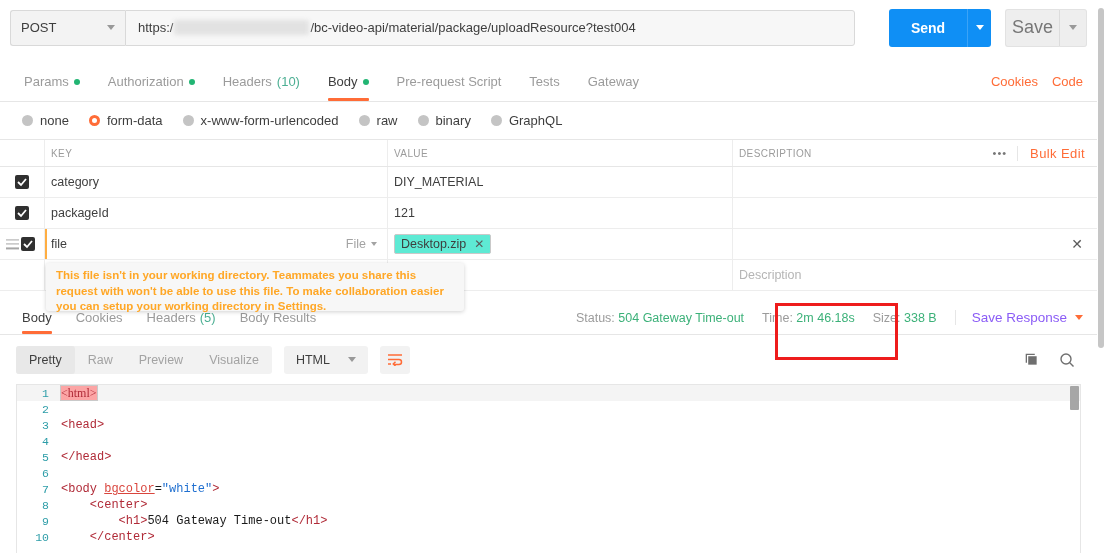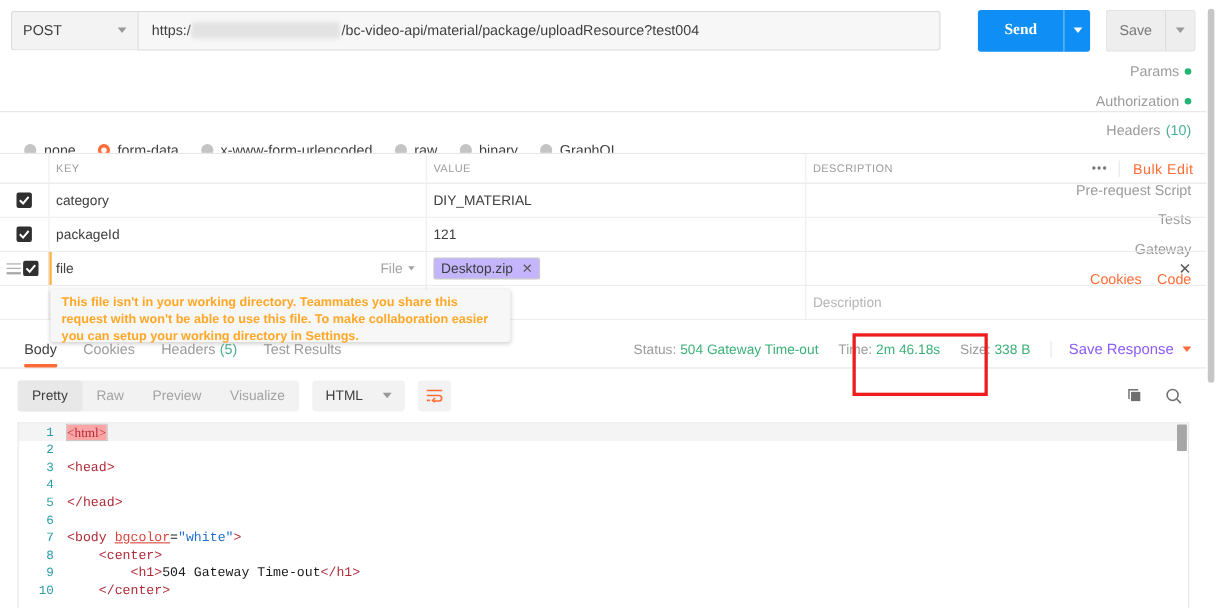--- a/index.html
+++ b/index.html
@@ -24,49 +24,49 @@
            border-top:5px solid #999; display:inline-block; }
   .url-input { flex:1; height:36px; border:1px solid #d9d9d9; background:#f7f7f7;
                border-radius:0 3px 3px 0; display:flex; align-items:center;
                padding:0 12px; font-size:13px; color:#3e3e3e; position:relative;
                overflow:hidden; white-space:nowrap; }
   .redact { display:inline-block; width:135px; height:15px; background:#e2e2e2;
             border-radius:2px; margin:0 1px; vertical-align:middle;
             filter: blur(2px); }
   .send-btn { width:78px; height:38px; background:#0f8ff5; color:#fff; font-weight:bold;
               font-size:14px; display:flex; align-items:center; justify-content:center;
-              border-radius:3px 0 0 3px; margin-left:34px; cursor:pointer; border:none;font-family:Liberation Serif, serif; }
+              border-radius:3px 0 0 3px; margin-left:34px; cursor:pointer; border:none; }
   .send-caret { width:24px; height:38px; background:#0f8ff5; border-left:1px solid #3ba3f7;
                 border-radius:0 3px 3px 0; display:flex; align-items:center;
                 justify-content:center; cursor:pointer; }
   .send-caret .caret { border-top-color:#fff; }
-  .save-btn { width:54px; height:38px; background:#eeeeee; color:#777; font-size:13px;
+  .save-btn { width:54px; height:38px; background:#eeeeee; color:#777; font-size:18px;
               display:flex; align-items:center; justify-content:center;
               border-radius:3px 0 0 3px; margin-left:14px; cursor:pointer;
               border:1px solid #e2e2e2; border-right:none; }
   .save-caret { width:28px; height:38px; background:#eeeeee; border:1px solid #e2e2e2;
                 border-left:1px solid #dcdcdc; border-radius:0 3px 3px 0;
                 display:flex; align-items:center; justify-content:center; cursor:pointer; }
 
   
   .req-tabs { position:absolute; left:0; top:57px; width:1097px; height:45px;
-              border-bottom:1px solid #e6e6e6; display:flex; align-items:flex-end;flex-direction:column; }
+              border-bottom:1px solid #e6e6e6; display:flex; align-items:flex-end; }
   .tab { position:relative; padding:0 14px 12px 14px; font-size:13px; color:#9b9b9b;
          cursor:pointer; display:flex; align-items:center; gap:5px; }
   .tab.first { margin-left:10px; }
   .tab.active { color:#3e3e3e; }
   .tab.active:after { content:""; position:absolute; left:14px; right:14px; bottom:0;
                       height:3px; background:#ff6c37; border-radius:1px; }
   .dot { width:6px; height:6px; border-radius:50%; background:#22b573; display:inline-block; }
   .count { color:#4caf93; }
   .tabs-right { margin-left:auto; display:flex; gap:14px; padding-right:14px; padding-bottom:12px; }
   .tabs-right span { color:#ff6c37; font-size:13px; cursor:pointer; }
 
   
-  .body-types { position:absolute; left:0; top:119px; width:1097px; height:34px;
+  .body-types { position:absolute; left:0; top:103px; width:1097px; height:34px;
                 display:flex; align-items:center; padding-left:22px; gap:6px; }
   .radio-item { display:flex; align-items:center; gap:7px; margin-right:14px;
                 font-size:13px; color:#3e3e3e; cursor:pointer; }
   .radio { width:11px; height:11px; border-radius:50%; background:#c4c4c4; }
   .radio.sel { background:#fff; border:3px solid #ff6c37; width:11px;height:11px; }
 
   
   .kv-table { position:absolute; left:0; top:139px; width:1097px; }
   .kv-head { display:flex; height:28px; border-top:1px solid #e6e6e6;
              border-bottom:1px solid #e6e6e6; background:#fff;
@@ -92,21 +92,21 @@
   .handle { position:absolute; left:6px; top:50%; transform:translateY(-50%);
             width:13px; cursor:grab; }
   .handle i { display:block; height:1.6px; background:#a6a6a6; margin:2.6px 0; }
   .row-active-bar { position:absolute; left:44px; top:0; bottom:0; width:3px; background:#ffae42; }
   .file-type { margin-left:auto; padding-right:10px; color:#a3a3a3; font-size:12.5px;
                display:flex; align-items:center; gap:5px; cursor:pointer; }
   .file-type .caret { border-top-color:#a3a3a3; border-left-width:3.5px; border-right-width:3.5px;
                       border-top-width:4.5px; }
   .chip { display:inline-flex; align-items:center; gap:8px; border:1px solid #c9c9c9;
           border-radius:2px; padding:2px 6px; font-size:12.5px; color:#3e3e3e;
-          background:#c4b5fd; cursor:pointer; }
+          background:#5eead4; cursor:pointer; }
   .chip .x { color:#5a5a5a; font-size:12px; }
   .row-x { position:absolute; right:14px; top:50%; transform:translateY(-50%);
            color:#5a5a5a; font-size:14px; cursor:pointer; }
   .ph { color:#b5b5b5; }
 
   
   .tooltip { position:absolute; left:46px; top:263px; width:418px; height:48px;
              background:#f7f7f7; border-radius:3px; padding:5px 10px 0 10px;
              box-shadow:0 1px 4px rgba(0,0,0,.18); z-index:40;
              color:#ffa726; font-size:11.5px; font-weight:bold; line-height:15.5px; }
@@ -338,21 +338,21 @@
       <span>Body</span>
     </div>
     <div class="resp-tab">
       <span>Cookies</span>
     </div>
     <div class="resp-tab">
       <span>Headers</span>
       <span class="count">(5)</span>
     </div>
     <div class="resp-tab">
-      <span>Test Results</span>
+      <span>Body Results</span>
     </div>
     <div class="meta">
       <span>
         <span>Status:</span>
         <b>504 Gateway Time-out</b>
       </span>
       <span>
         <span>Time:</span>
         <b>2m 46.18s</b>
       </span>

